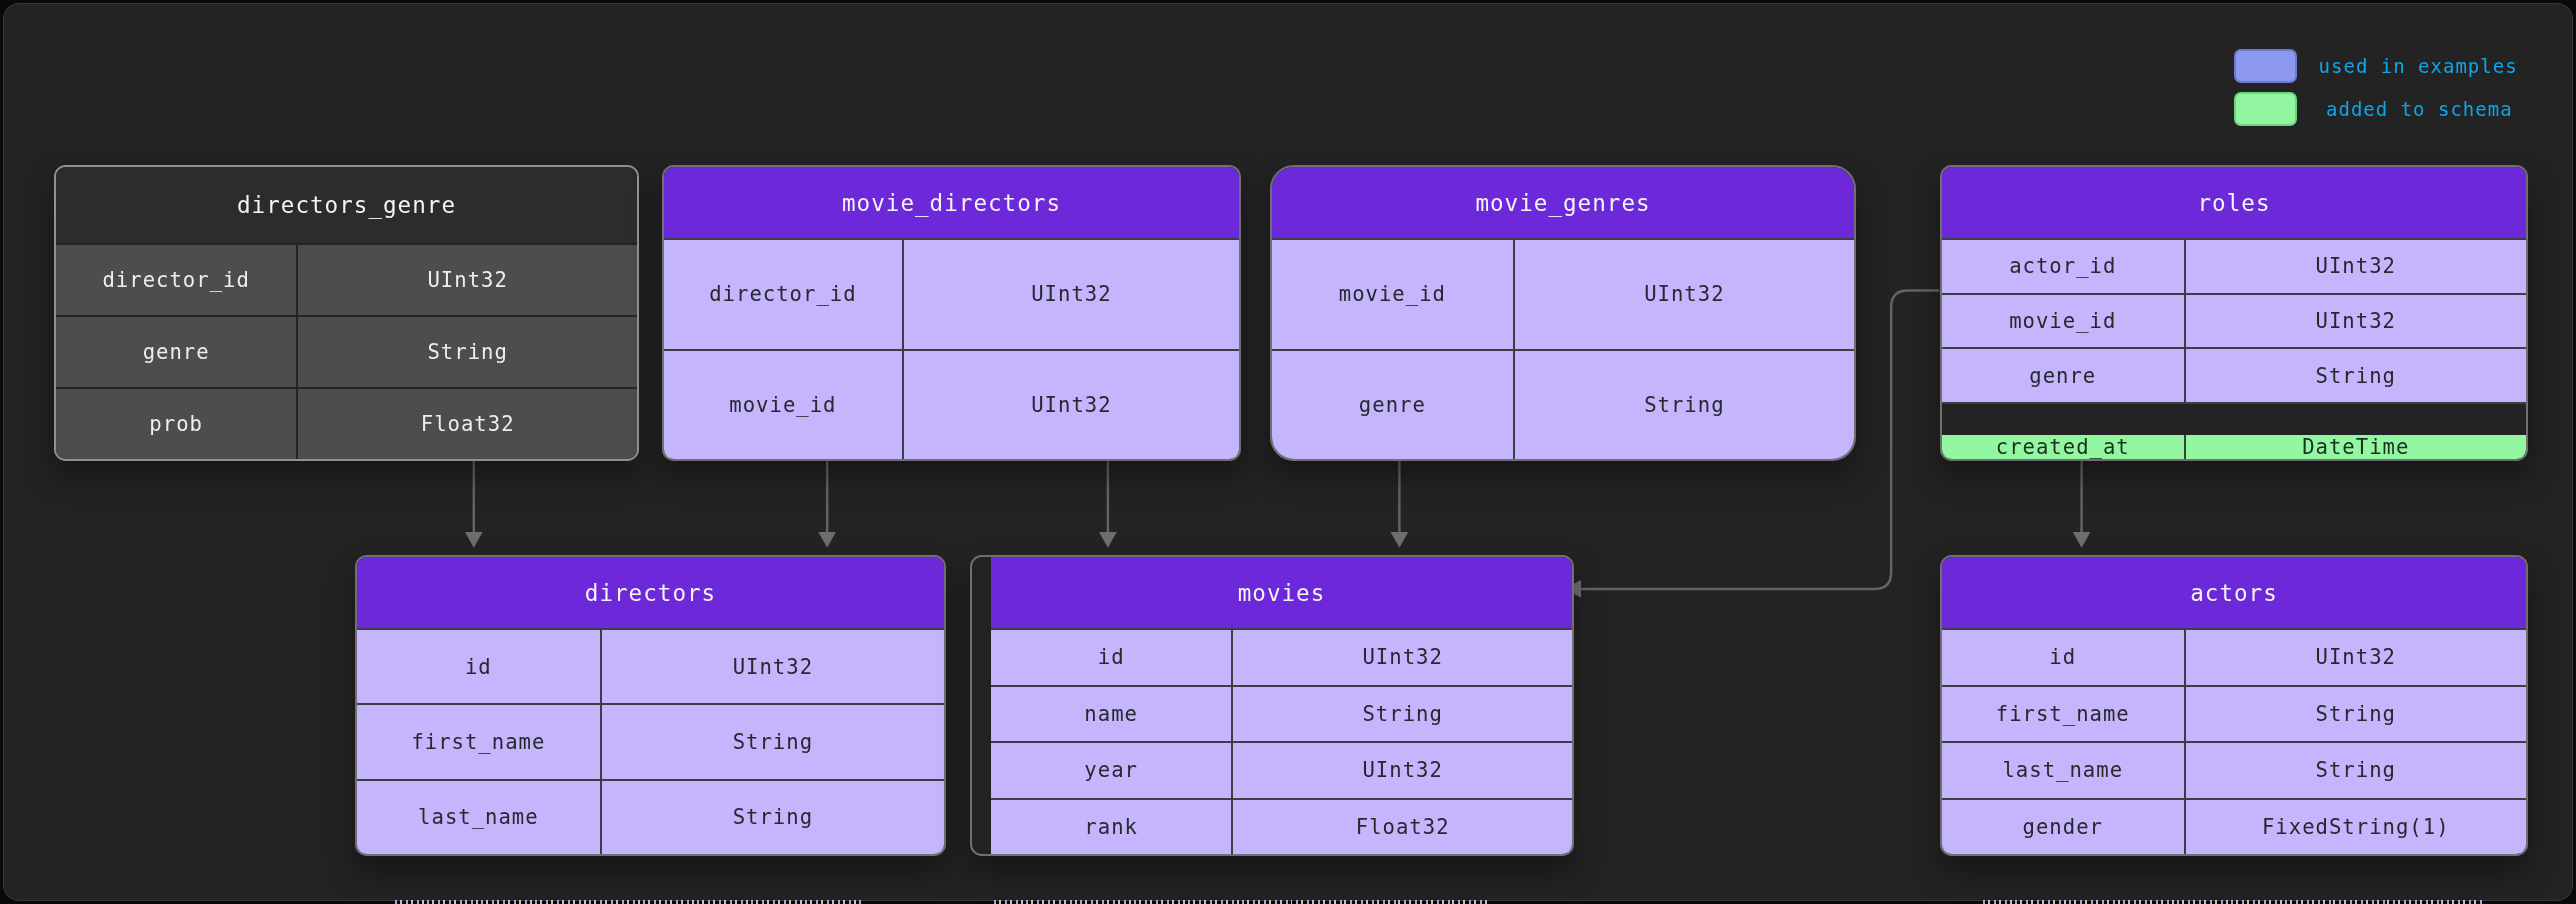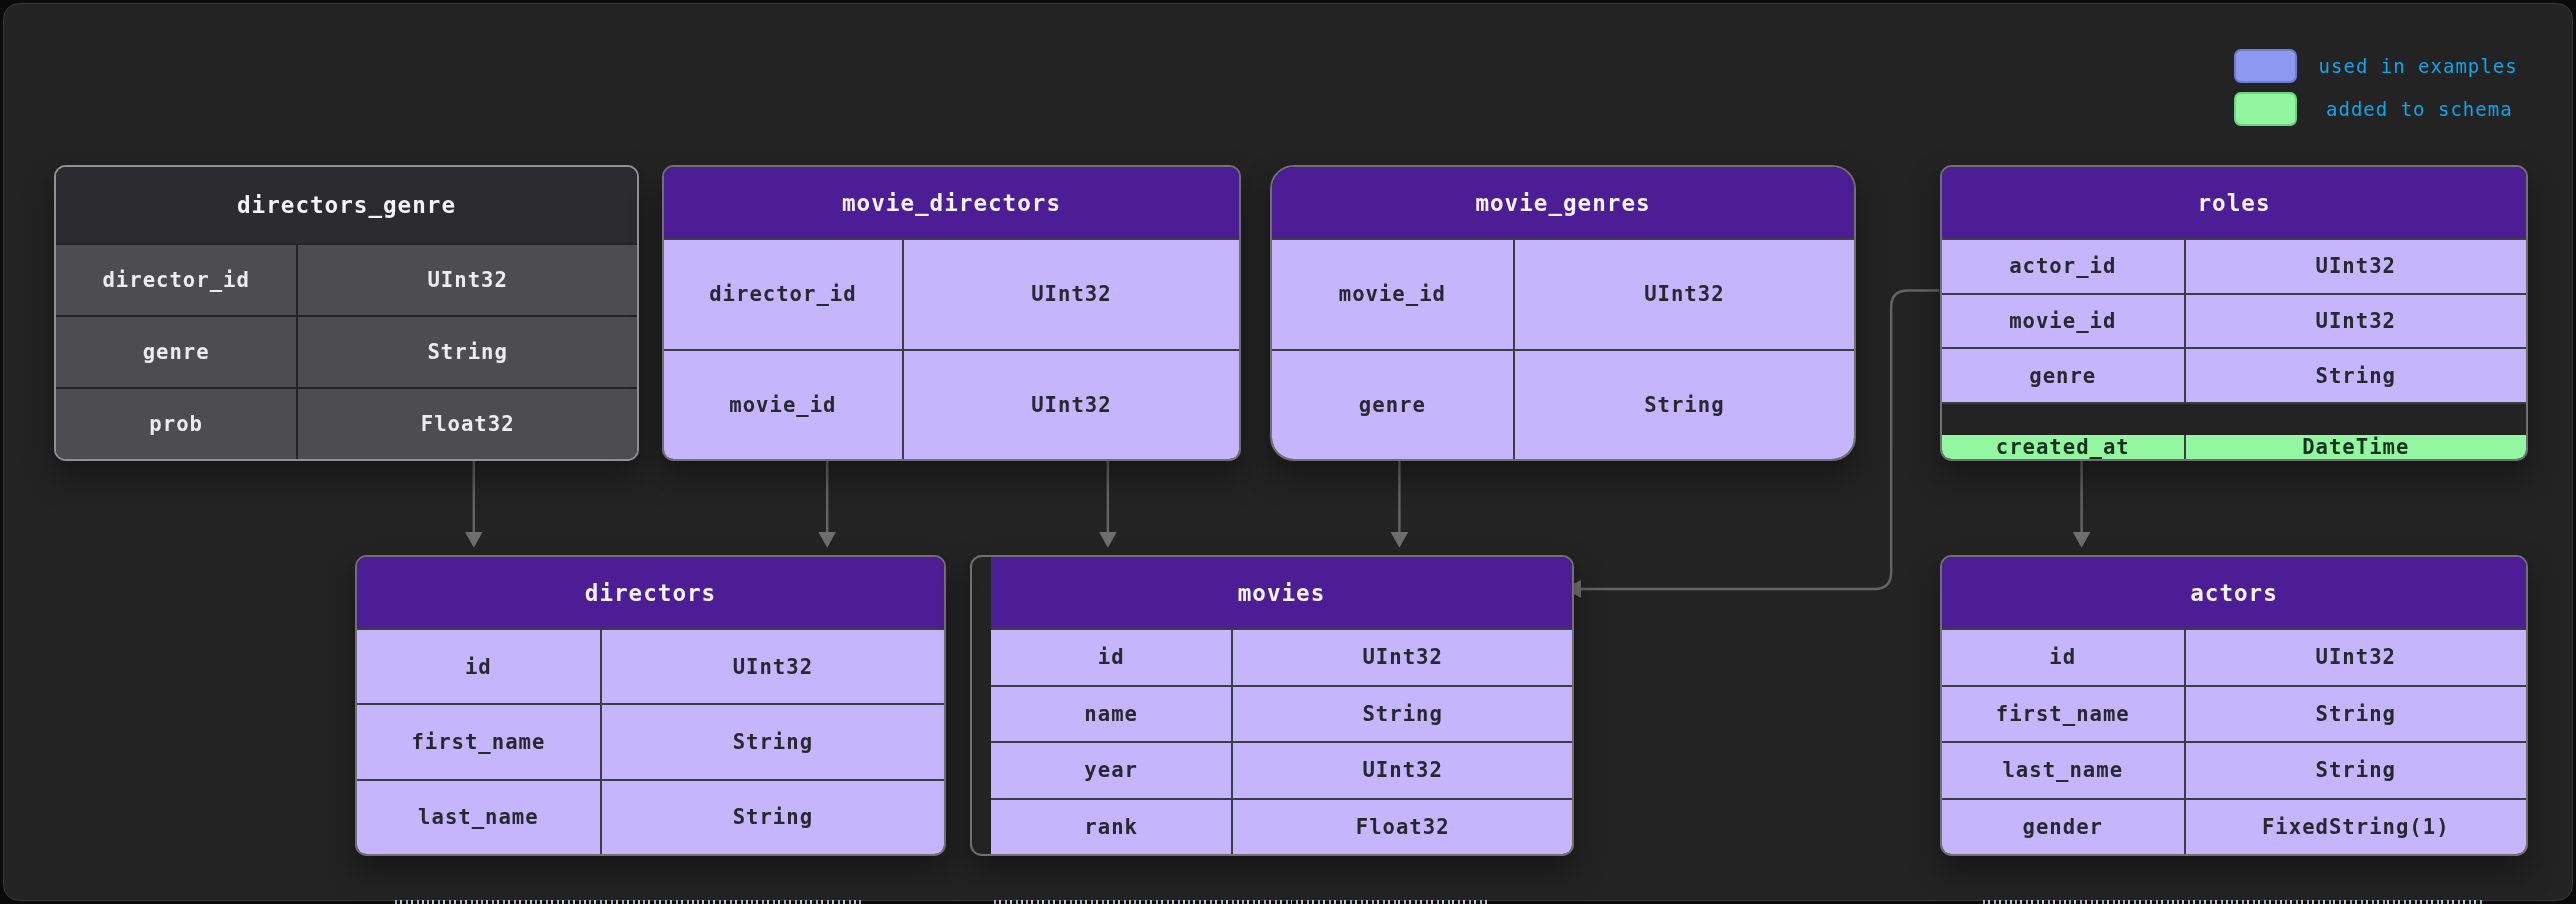--- a/index.html
+++ b/index.html
@@ -4,31 +4,31 @@
 <style>
   html,body{margin:0;padding:0;background:#0a0a0a;}
   .stage{position:relative;width:2576px;height:904px;overflow:hidden;
          font-family:"DejaVu Sans Mono","Liberation Mono",monospace;}
   .panel{position:absolute;inset:2.9px;border-radius:15.7px;background:#232324;
          border:1px solid #39393b;}
   svg.arrows{position:absolute;left:0;top:0;width:2576px;height:904px;pointer-events:none;}
 
   
   .table{position:absolute;display:flex;flex-direction:column;border-radius:11.8px;
-         overflow:hidden;box-shadow:0 15.7px 29.5px rgba(0,0,0,.38);font-weight:bold;}
+         overflow:hidden;box-shadow:0 15.7px 29.5px rgba(0,0,0,.38);}
   .table .thead{flex:none;display:flex;align-items:center;justify-content:center;
                 color:#f4f4f6;font-size:22.6px;letter-spacing:1px;}
   .table .trow{flex:1;display:flex;}
   .table .cell{display:flex;align-items:center;justify-content:center;
                font-size:20.6px;letter-spacing:1px;}
   .cell.f{width:41.5%;}
   .cell.t{width:58.5%;}
 
   .blue{border:2px solid #707074;}
-  .blue .thead{background:#4c1d95;height:71px;}
+  .blue .thead{background:#6d28d9;height:71px;}
   .blue .trow{border-top:2.9px solid #3d3d45;}
   .blue .cell{background:#c4b5fd;color:#28282f;}
   .blue .cell.t{border-left:2.9px solid #3d3d45;}
   .blue .trow.added .cell{background:#93f6a1;color:#18321f;margin-top:31px;}
 
   .dark{border:2px solid #919194;}
   .dark .thead{background:#2c2c2e;height:76px;}
   .dark .trow{border-top:2.9px solid #242426;}
   .dark .cell{background:#4d4d4f;color:#ededee;}
   .dark .cell.t{border-left:2.9px solid #242426;}

